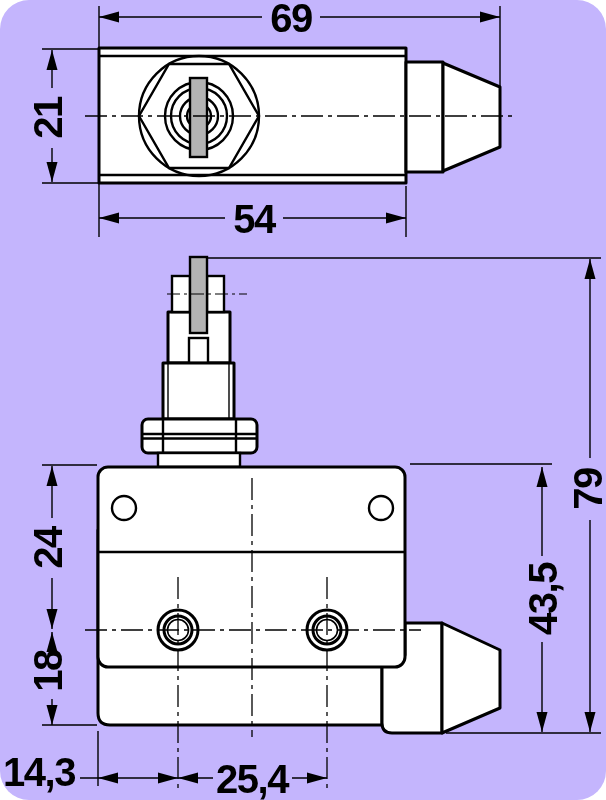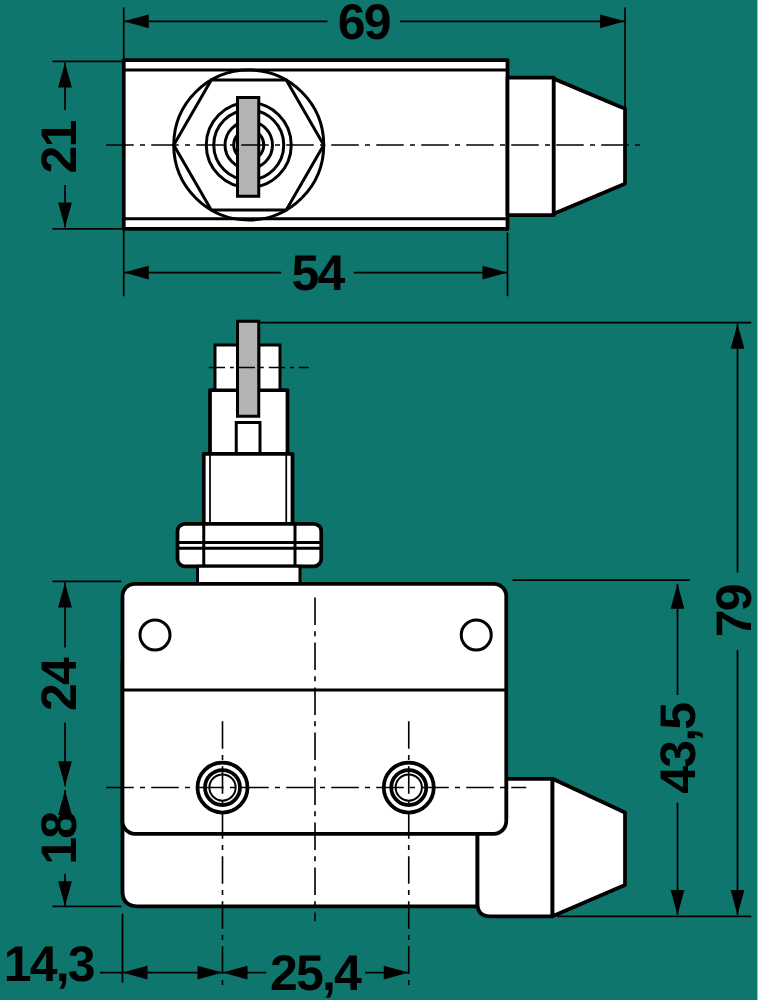--- a/index.html
+++ b/index.html
@@ -1,16 +1,16 @@
 <!DOCTYPE html>
 <html><head>
 <meta charset="utf-8">
 <style>
   html,body{margin:0;padding:0;background:#ffffff;}
-  .stage{width:606px;height:800px;background:#0f766e;position:relative;overflow:hidden;}
+  .stage{width:606px;height:800px;background:#c4b5fd;position:relative;overflow:hidden;border-radius:29px;}
   svg{display:block;}
   .outline{fill:#fff;stroke:#000;stroke-width:3;stroke-linejoin:round;}
   .med{fill:none;stroke:#000;stroke-width:2.4;}
   .med-f{fill:#fff;stroke:#000;stroke-width:2.4;}
   .thin{fill:none;stroke:#000;stroke-width:1.4;}
   .cl{fill:none;stroke:#000;stroke-width:1.3;stroke-dasharray:22 5 4 5;}
   .cl-s{fill:none;stroke:#000;stroke-width:1.2;stroke-dasharray:13 4 3 4;}
   .arrow{fill:#000;stroke:none;}
   .gray{fill:#b3b3b3;stroke:#000;stroke-width:2.4;}
   .dim-text{font:bold 40px "Liberation Sans", sans-serif;letter-spacing:-1.5px;fill:#000;}

